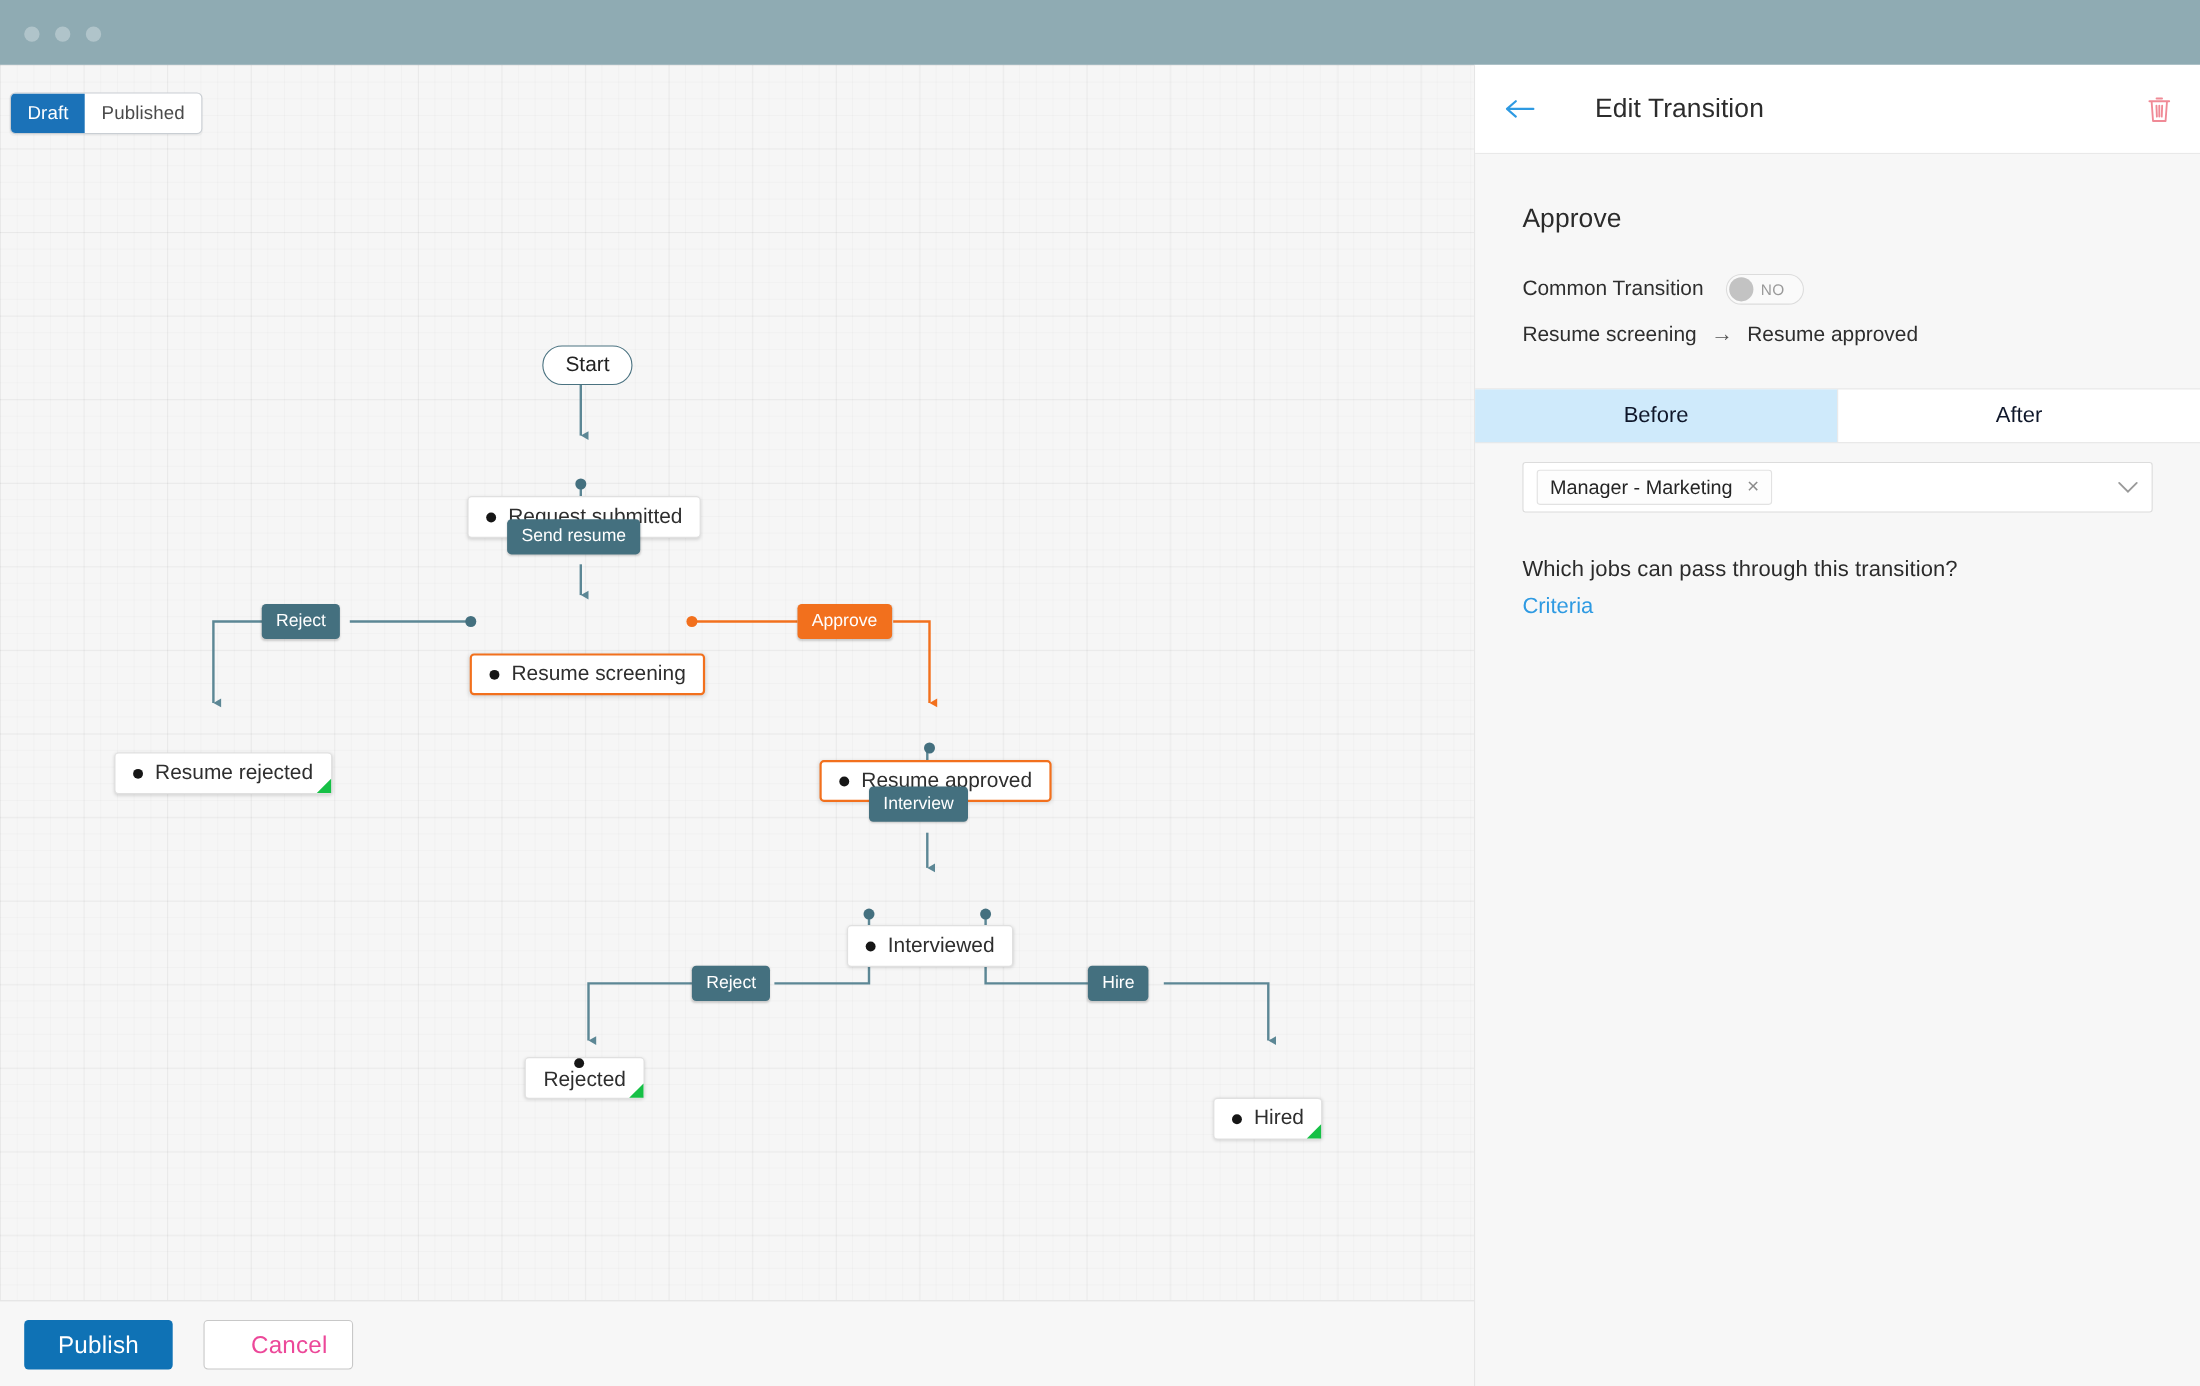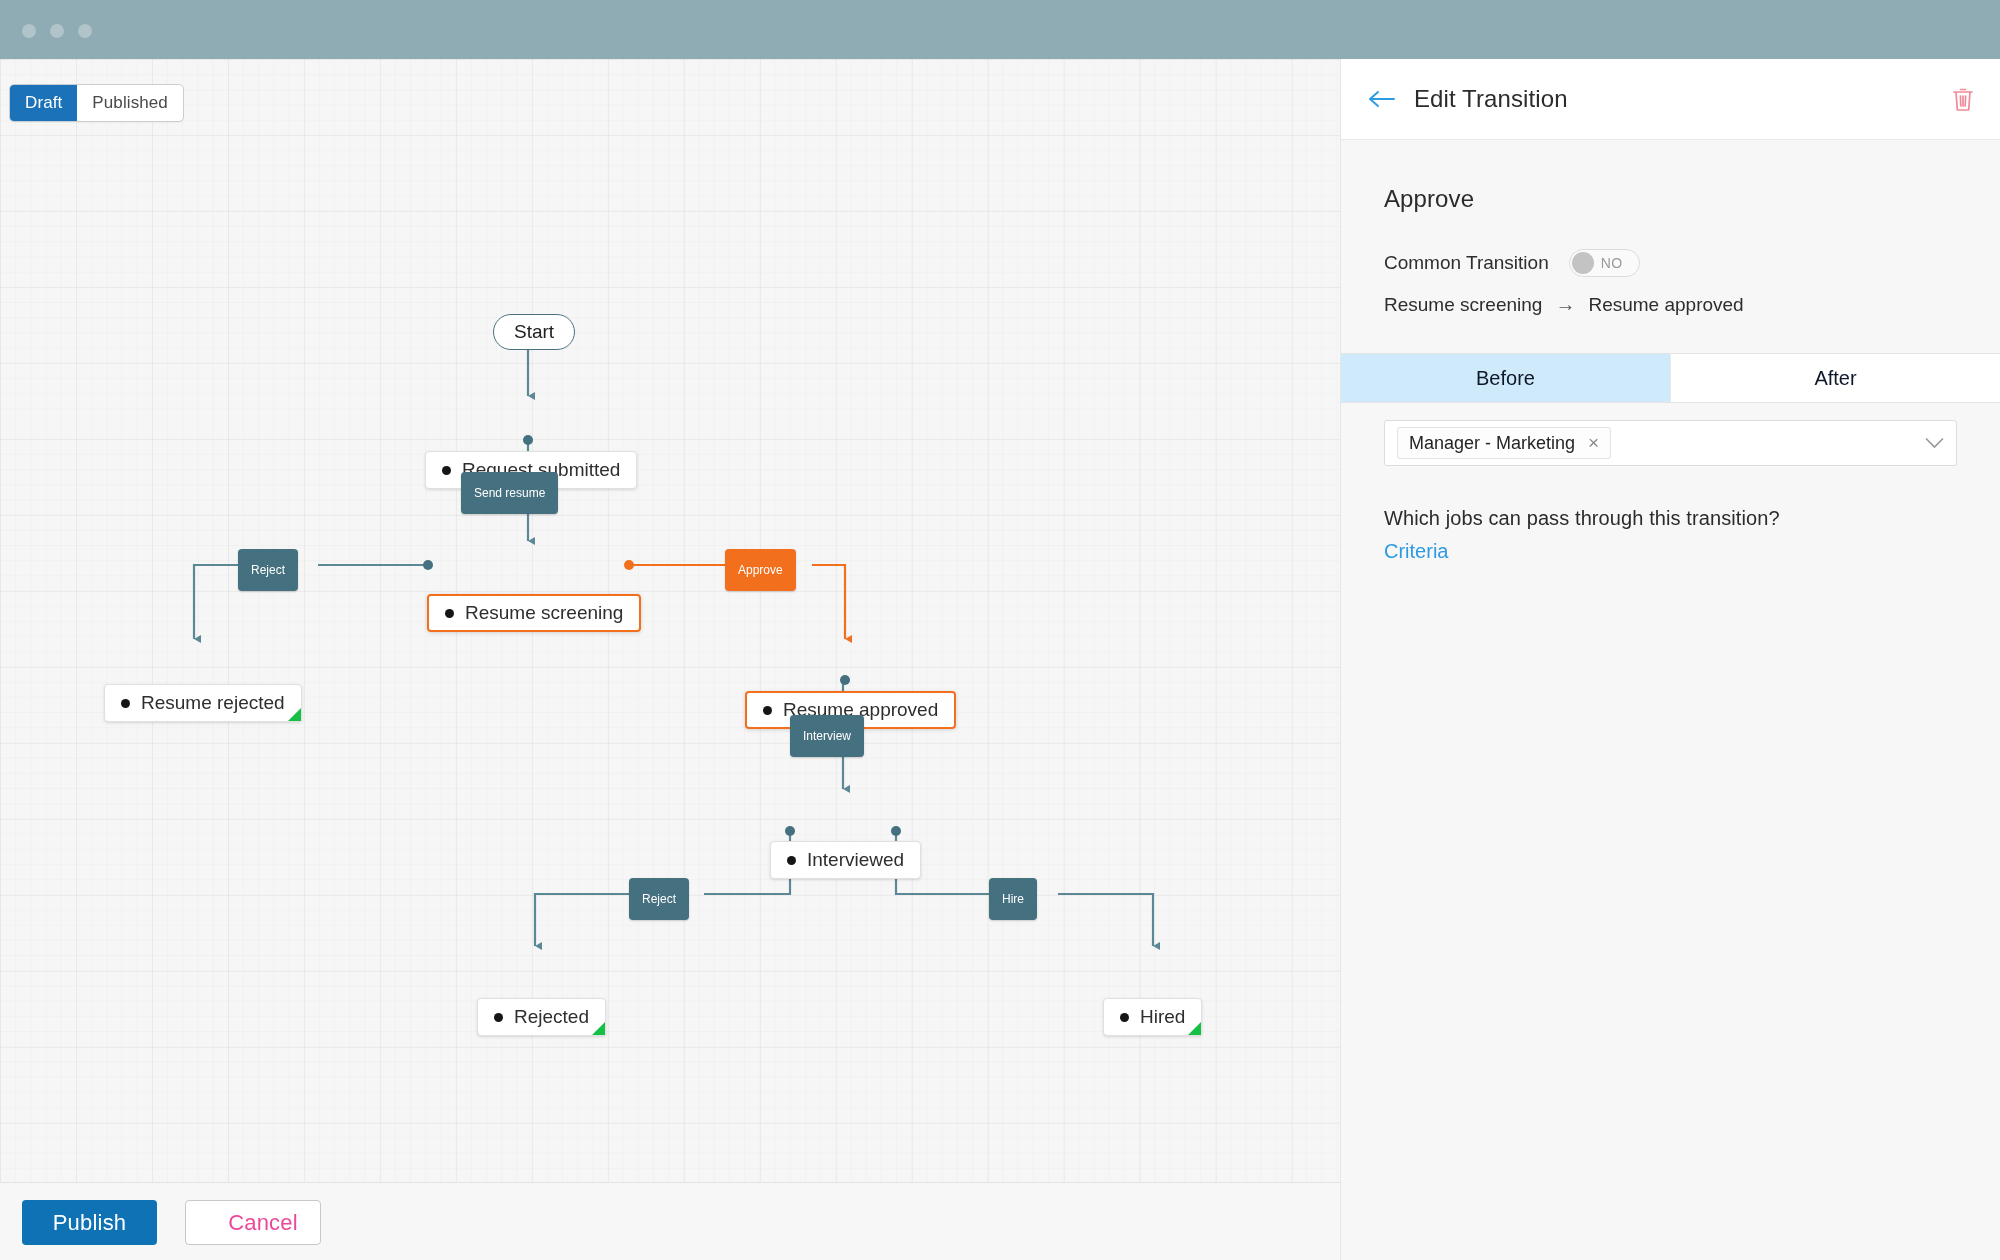--- a/index.html
+++ b/index.html
@@ -72,39 +72,39 @@
     width: 9px; height: 9px; border-radius: 50%; background: #161616;
     margin-right: 11px; flex: none;
   }
   .state.sel { border: 2px solid #f2701d; box-shadow: 0 1px 4px rgba(0,0,0,.14); }
   .state .corner {
     position: absolute; right: 0; bottom: 0;
     width: 0; height: 0;
     border-left: 13px solid transparent; border-bottom: 13px solid #16c046;
   }
   .trans {
-    background: #44707f; color: #fff; font-size: 12px;
-    padding: 0 13px; height: 42px; border-radius: 4px;
+    background: #44707f; color: #fff; font-size: 16px;
+    padding: 0 13px; height: 32px; border-radius: 4px;
     box-shadow: 0 1px 2px rgba(0,0,0,.18);
   }
   .trans.sel { background: #f2701d; }
   .start {
     background: #fff; border: 1.5px solid #4a7280; color: #222;
     font-size: 19px; height: 36px; padding: 0 20px; border-radius: 20px;
     justify-content: center;
   }
 
   
   .panel {
     position: absolute; left: 1340px; top: 59px; width: 660px; height: 1201px;
     background: #f7f7f7; border-left: 1px solid #e6e6e6;
   }
   .panel-head {
     height: 81px; background: #fff; border-bottom: 1px solid #e9e9e9;
-    display: flex; align-items: center; padding: 0 26px;
+    display: flex; align-items: center; padding: 0 26px; gap: 36px;
   }
   .back-arrow { width: 30px; height: 30px; display: flex; align-items: center; justify-content: center; cursor: pointer; }
   .panel-title { font-size: 24px; color: #2c2c2c; margin-left: 17px; letter-spacing: .1px; }
   .trash { margin-left: auto; cursor: pointer; display: flex; }
 
   .panel-body { padding: 0 43px; }
   .ptitle { font-size: 24px; color: #2b2b2b; padding-top: 45px; letter-spacing: .1px; }
 
   .row-ct { display: flex; align-items: center; margin-top: 36px; }
   .row-ct .lbl { font-size: 19px; color: #2e2e2e; }
@@ -258,21 +258,21 @@
     </div>
 
     <div class="node trans" style="left:629px; top:819px;">
       <span>Reject</span>
     </div>
 
     <div class="node trans" style="left:989px; top:819px;">
       <span>Hire</span>
     </div>
 
-    <div class="node state" style="left:477px; top:891px;">
+    <div class="node state" style="left:477px; top:854px;flex-direction:column;">
       <span class="bullet"></span>
       <span>Rejected</span>
       <span class="corner"></span>
     </div>
 
     <div class="node state" style="left:1103px; top:891px;">
       <span class="bullet"></span>
       <span>Hired</span>
       <span class="corner"></span>
     </div>

